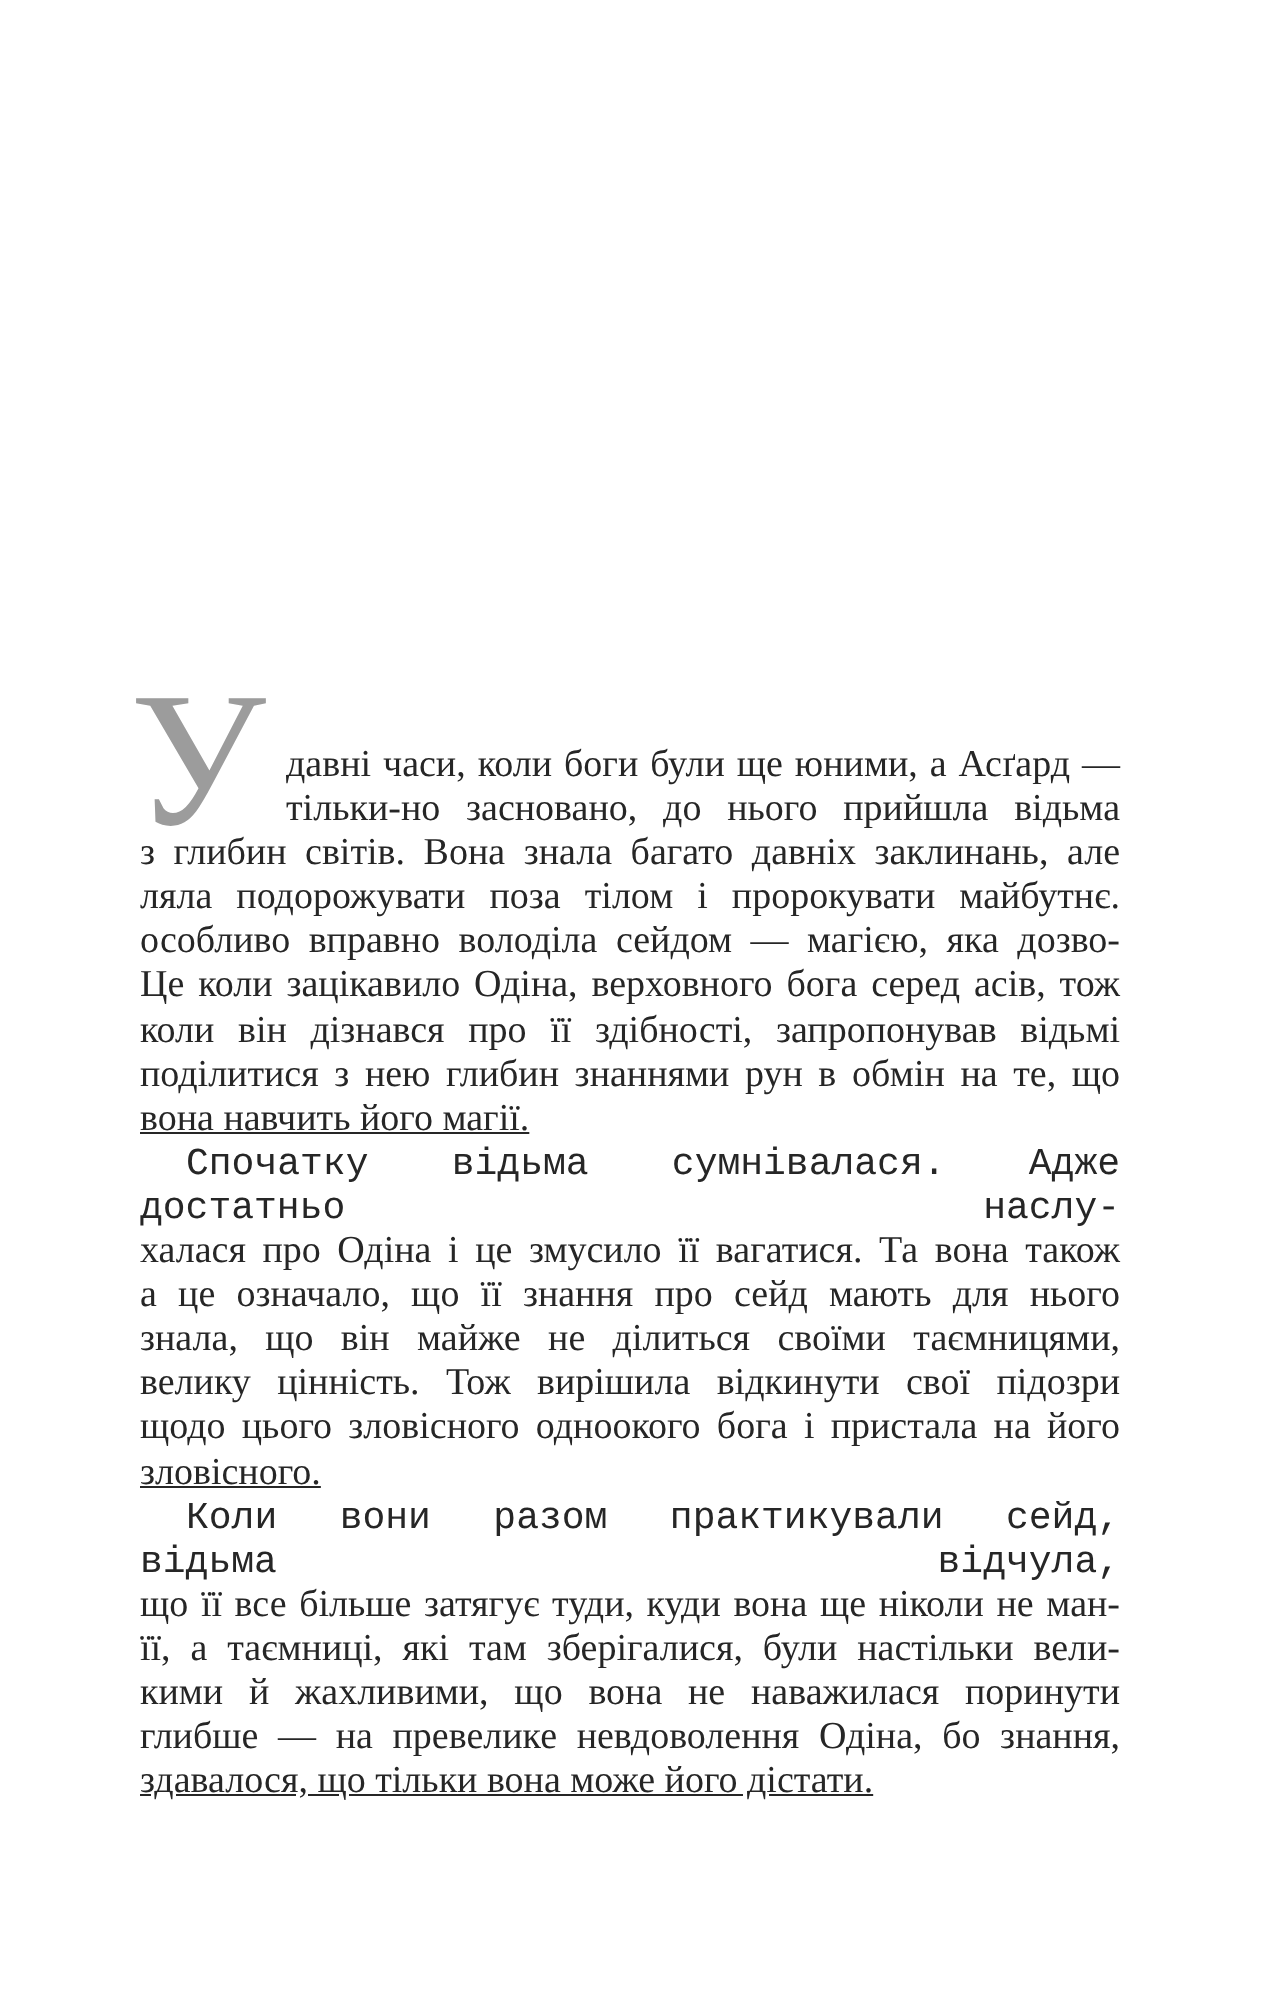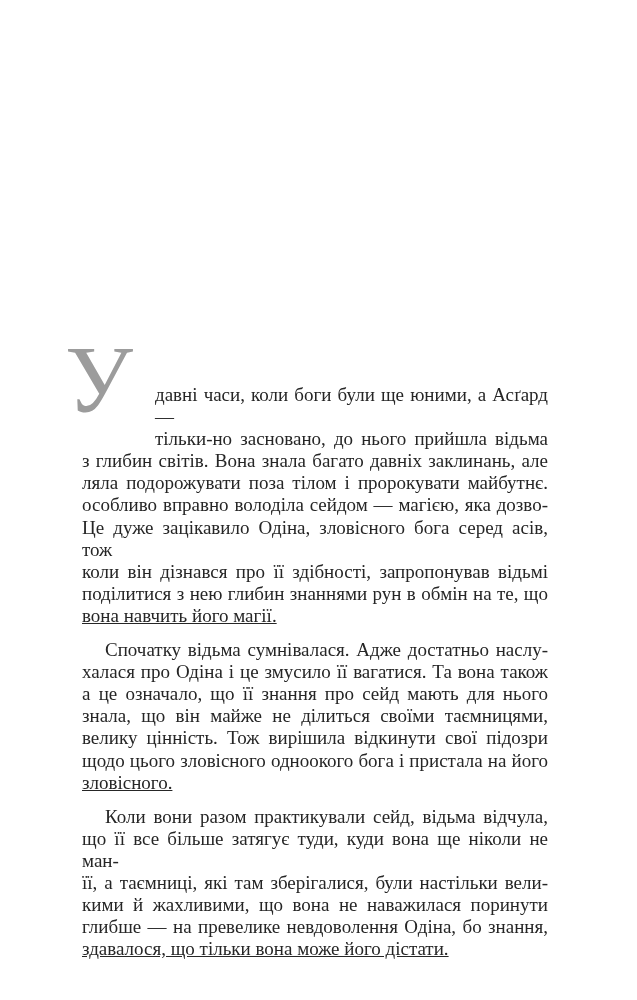--- a/index.html
+++ b/index.html
@@ -18,38 +18,39 @@
     position: absolute;
     left: 70px;
     top: 372px;
     width: 490px;
     font-family: "Liberation Serif", "DejaVu Serif", serif;
     font-size: 19px;
     line-height: 22.1px;
     color: #262626;
   }
   .paragraph {
-    margin: 12px;
+    margin: 0;
     padding: 0;
   }
   .line {
     text-align: justify;
     text-align-last: justify;
     text-justify: inter-word;
     white-space: normal;
   }
   .line.last {
     text-align-last: left;
     text-decoration: underline;
   }
   .line.drop-indent {
     padding-left: 73px;
   }
   .line.first-indent {
     text-indent: 23px;
+    font-family: Liberation Mono, monospace;
   }
   .dropcap {
     position: absolute;
     top: -40px;
     left: -5px;
     font-family: "Liberation Serif", "DejaVu Serif", serif;
     font-size: 96px;
     line-height: 96px;
     font-weight: normal;
     color: #9c9c9c;
@@ -62,21 +63,21 @@
 <div class="page" style="background: rgb(255, 255, 255);">
   <div class="text-block" style="color: rgb(38, 38, 38);">
     <span class="dropcap" style="color: rgb(156, 156, 156);">У</span>
     <div>
         <div class="paragraph">
           <div class="line drop-indent">давні часи, коли боги були ще юними, а Асґард —</div>
           <div class="line drop-indent">тільки-но засновано, до нього прийшла відьма</div>
           <div class="line">з глибин світів. Вона знала багато давніх заклинань, але</div>
           <div class="line">ляла подорожувати поза тілом і пророкувати майбутнє.</div>
           <div class="line">особливо вправно володіла сейдом — магією, яка дозво-</div>
-          <div class="line">Це дуже зацікавило Одіна, зловісного бога серед асів, тож</div>
+          <div class="line">Це коли зацікавило Одіна, верховного бога серед асів, тож</div>
           <div class="line">коли він дізнався про її здібності, запропонував відьмі</div>
           <div class="line">поділитися з нею глибин знаннями рун в обмін на те, що</div>
           <div class="line last">вона навчить його магії.</div>
         </div>
         <div class="paragraph">
           <div class="line first-indent">Спочатку відьма сумнівалася. Адже достатньо наслу-</div>
           <div class="line">халася про Одіна і це змусило її вагатися. Та вона також</div>
           <div class="line">а це означало, що її знання про сейд мають для нього</div>
           <div class="line">знала, що він майже не ділиться своїми таємницями,</div>
           <div class="line">велику цінність. Тож вирішила відкинути свої підозри</div>

